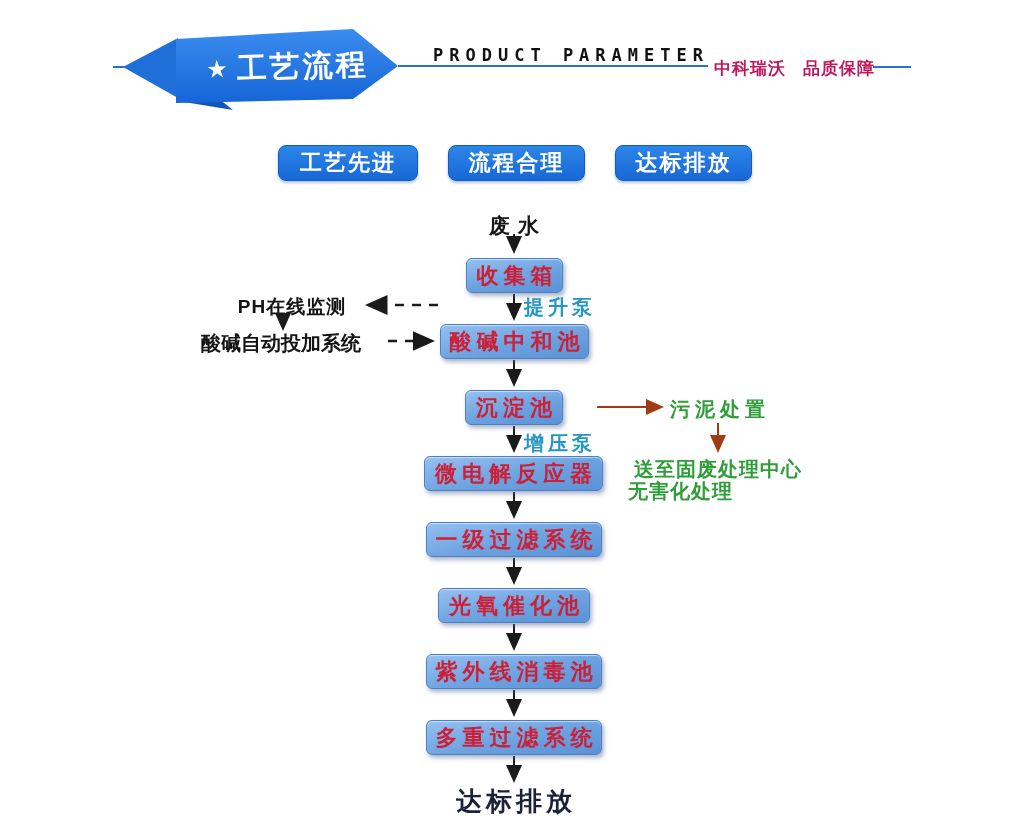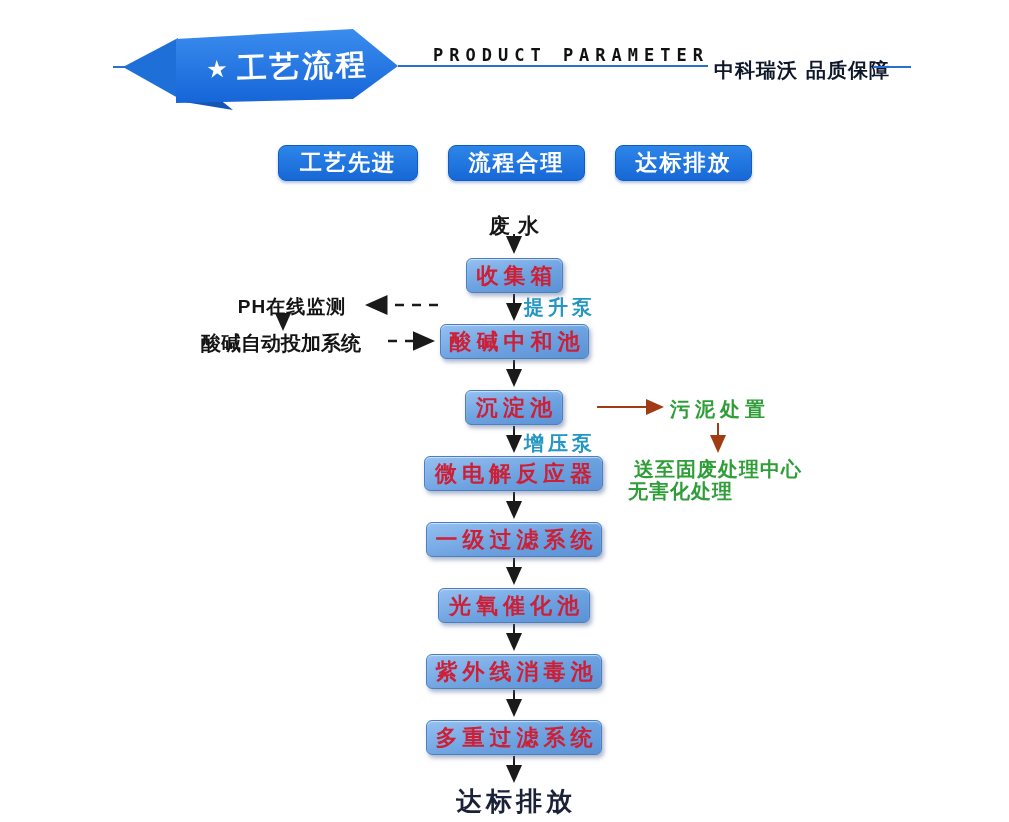--- a/index.html
+++ b/index.html
@@ -16,22 +16,22 @@
   }
   .banner-star{font-size:24px;line-height:1;}
   .banner-title{font-size:30px;font-weight:bold;letter-spacing:3px;}
   .header-line{position:absolute;left:398px;top:65px;width:310px;height:2px;background:#2a6fd2;}
   .header-dash{position:absolute;left:873px;top:66px;width:38px;height:2px;background:#2a6fd2;}
   .section-title{
     position:absolute;left:433px;top:45px;
     font-family:"DejaVu Sans Mono",monospace;font-weight:bold;
     font-size:17px;letter-spacing:6px;color:#111111;
   }
-  .brand-row{position:absolute;left:714px;top:57px;display:flex;gap:8px;
-    color:#0f172a;font-size:20px;font-weight:bold;letter-spacing:1px;}
+  .brand-row{position:absolute;left:714px;top:57px;display:flex;gap:17px;
+    color:#be185d;font-size:17px;font-weight:bold;letter-spacing:1px;}
   
   .pill{
     position:absolute;top:145px;height:36px;border-radius:8px;
     background:linear-gradient(180deg,#2d85e8 0%,#1668d6 100%);
     border:1px solid #115cc4;box-shadow:0 2px 3px rgba(30,80,160,.35);
     color:#ffffff;font-size:22px;font-weight:bold;letter-spacing:2px;
     display:flex;align-items:center;justify-content:center;box-sizing:border-box;
   }
   
   .node{

